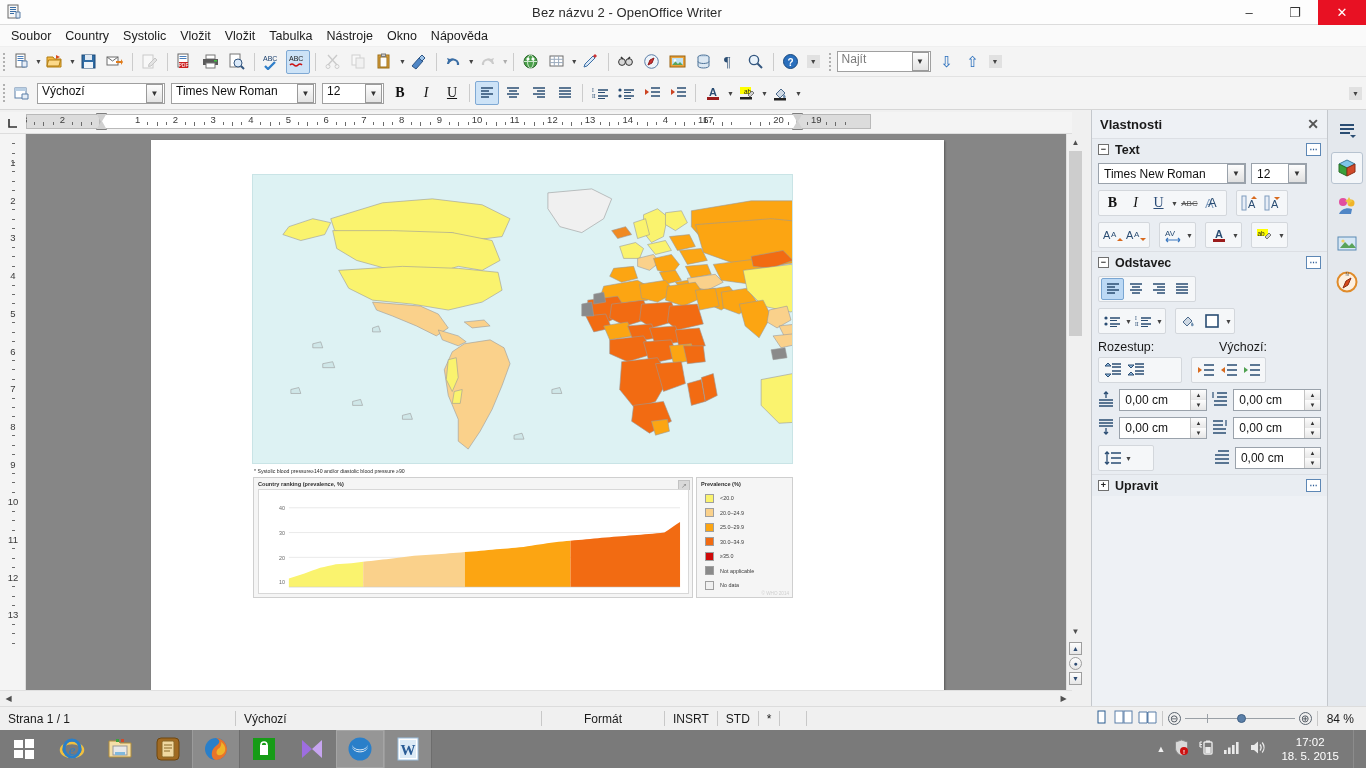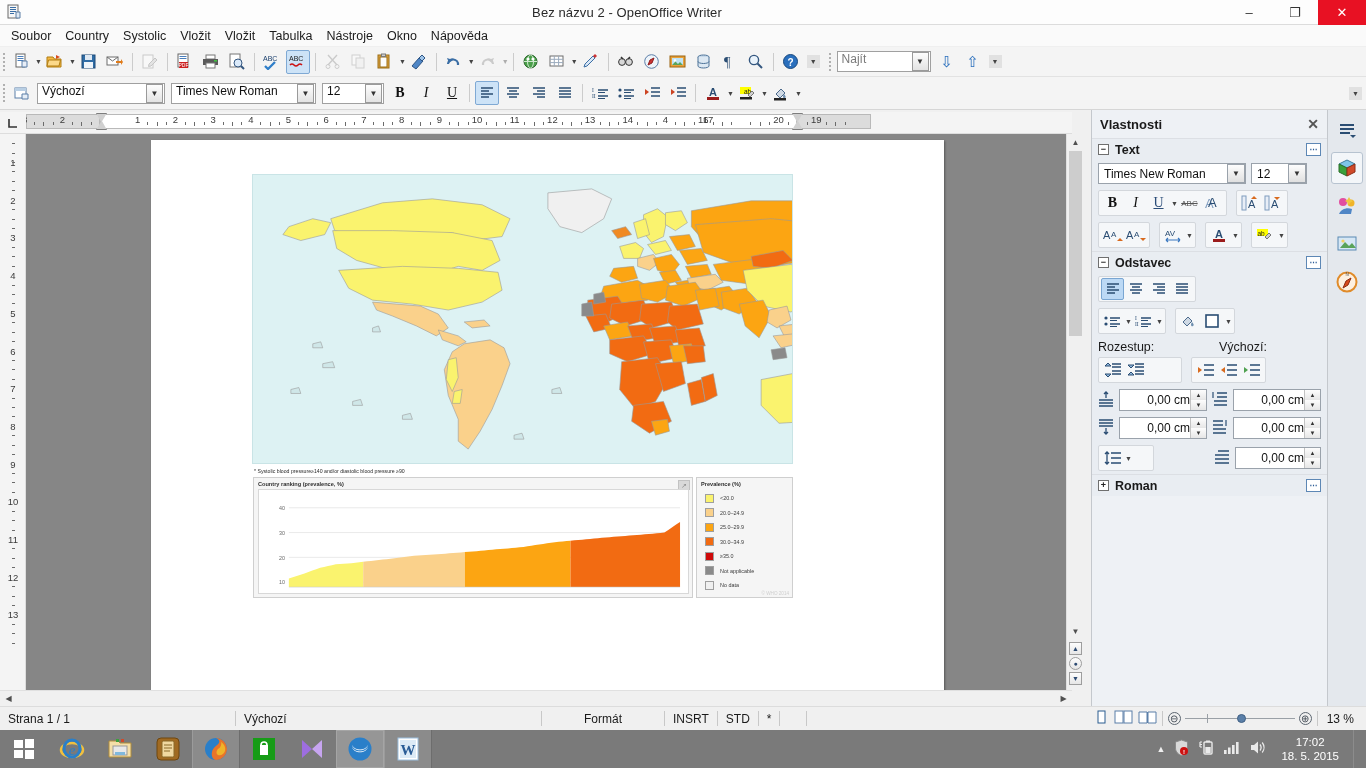--- a/index.html
+++ b/index.html
@@ -237,21 +237,21 @@
   .sbtn {
     width: 23px; height: 22px; display: flex; align-items: center; justify-content: center;
     font-size: 13px; color: #2f4f7a; border: 1px solid transparent; border-radius: 2px;
   }
   .sbtn.on { background: #bcd9f5; border-color: #7aa6d2; }
   .sb-lbl { font-size: 12.5px; color: #1a1a1a; }
   .spin {
     height: 22px; border: 1px solid #9aa2ab; background: #fff;
     display: flex; align-items: center; font-size: 12px; color: #111; padding-left: 5px;
   }
-  .spin .sval { flex: 1; text-align: right; }
+  .spin .sval { flex: 1; }
   .spin .arrows {
     width: 16px; height: 20px; display: flex; flex-direction: column;
     border-left: 1px solid #c3c3c3;
   }
   .spin .arrows span {
     flex: 1; display: flex; align-items: center; justify-content: center;
     font-size: 6px; color: #333; background: linear-gradient(#fdfdfd,#e6e6e6);
   }
 
   
@@ -1339,21 +1339,21 @@
               <span>▲</span>
               <span>▼</span>
             </span>
         </span>
       </div>
     </div>
 
     <div class="sb-panel">
       <div class="sb-title">
         <span class="exp">+</span>
-        <span>Roman</span>
+        <span>Upravit</span>
         <span class="more">⋯</span>
       </div>
     </div>
   </div>
 
   <div class="tabrail">
     <div class="rail-btn">
       <svg width="20" height="20" viewBox="0 0 20 20">
           <path d="M3 5h14M3 9h14M3 13h10" stroke="#2a4d73" stroke-width="1.8"></path>
           <path d="M13 15l3 3 3-3z" fill="#2a4d73"></path>
@@ -1428,21 +1428,21 @@
       <span class="sb-div"></span>
       <span class="zoom-slider">
         <span class="zcirc">⊖</span>
         <span class="zline">
           <span class="mid"></span>
           <span class="zknob"></span>
         </span>
         <span class="zcirc">⊕</span>
       </span>
       <span class="sb-div"></span>
-      <span style="padding:0 4px">13 %</span>
+      <span style="padding:0 4px">84 %</span>
     </div>
   </div>
 
   <div class="taskbar">
     <div class="start-btn">
       <svg width="22" height="22" viewBox="0 0 22 22">
           <rect x="1" y="2" width="9" height="8" fill="#fff"></rect>
           <rect x="12" y="1" width="9" height="9" fill="#fff"></rect>
           <rect x="1" y="12" width="9" height="8" fill="#fff"></rect>
           <rect x="12" y="12" width="9" height="9" fill="#fff"></rect>

